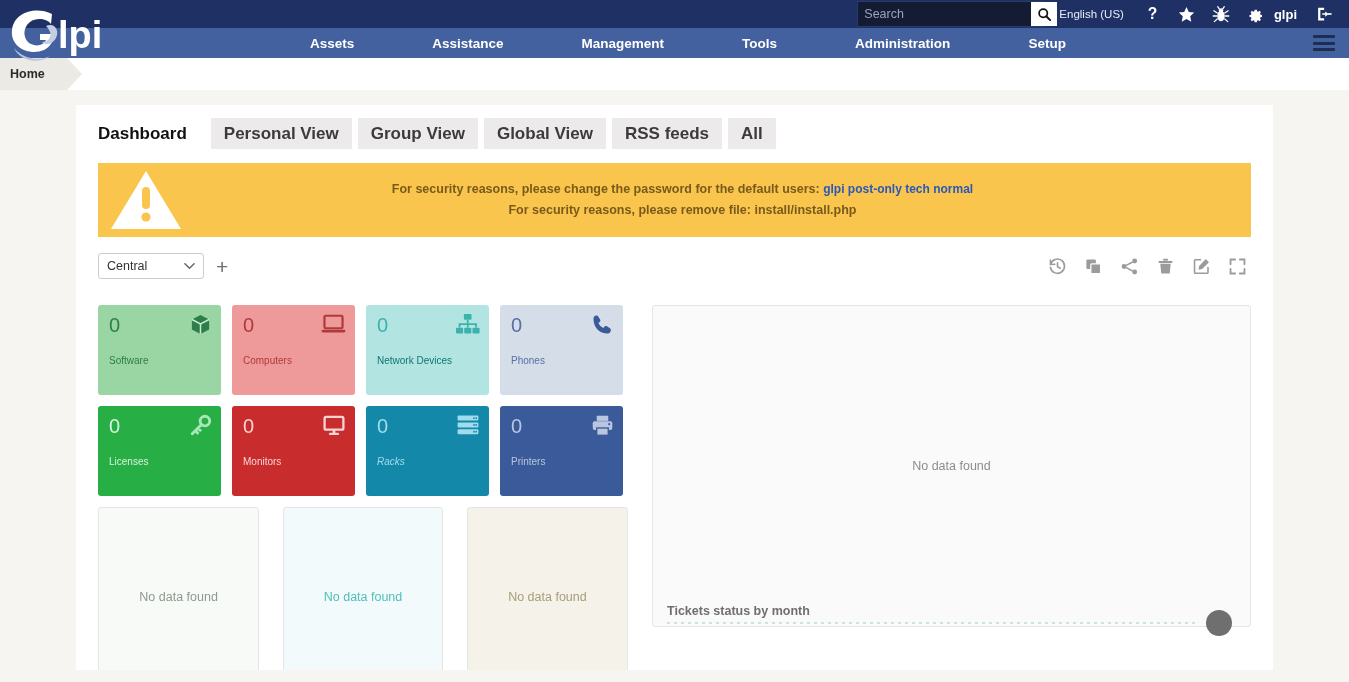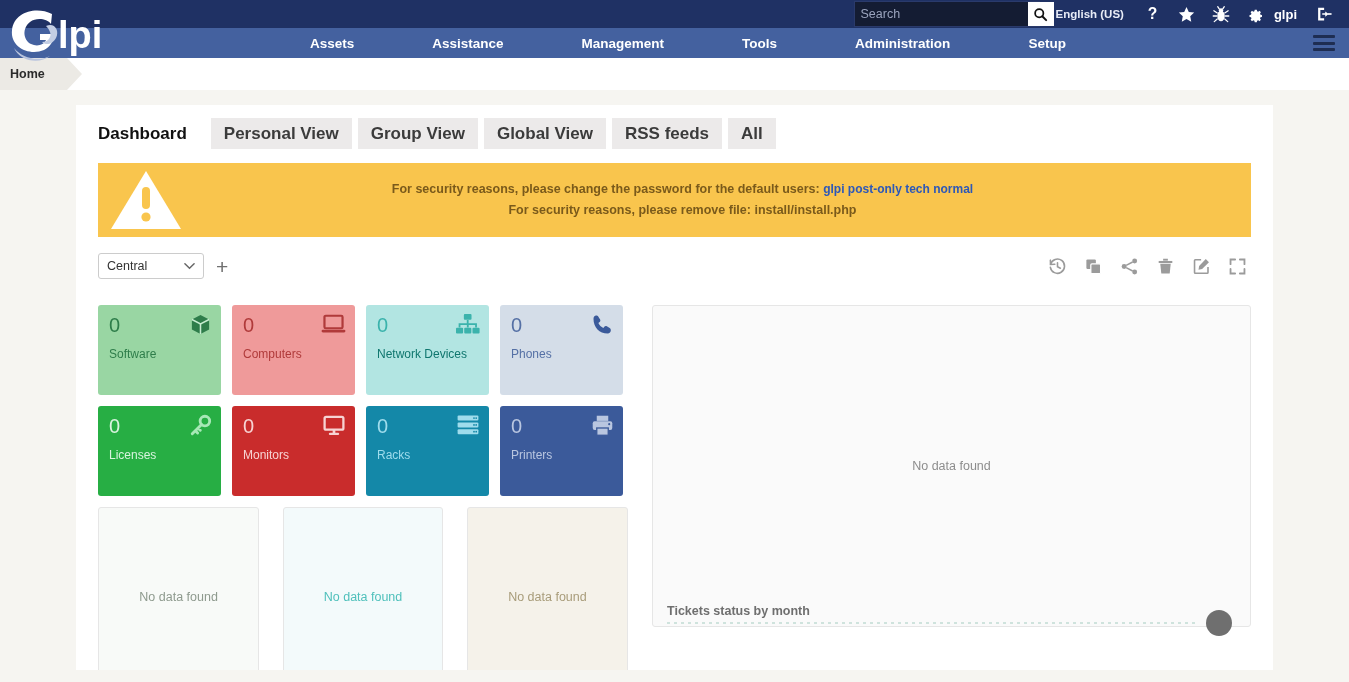--- a/index.html
+++ b/index.html
@@ -51,21 +51,21 @@
   .search-btn {
     width: 26px; height: 24px;
     background: #ffffff;
     display: flex; align-items: center; justify-content: center;
     cursor: pointer; flex: 0 0 auto;
     margin-right: 1px;
   }
   .lang {
     color: #e8ecf7;
     font-size: 11.5px;
-    font-weight: bold;
+    font-weight: normal;
     margin-right: 16px;
     white-space: nowrap;
     cursor: pointer;
   }
   .ticon {
     width: 26px;
     display: flex; align-items: center; justify-content: center;
     color: #ffffff;
     margin-right: 8px;
     cursor: pointer;
@@ -278,22 +278,22 @@
     padding: 10px 10px 0 11px;
     cursor: pointer;
     overflow: hidden;
   }
   .card-num {
     font-size: 20px;
     line-height: 1;
     font-weight: 400;
   }
   .card-lbl {
-    font-size: 12px;
-    margin-top: 13px;
+    font-size: 10px;
+    margin-top: 20px;
     line-height: 1.1;
     white-space: nowrap;
   }
   .card-ico {
     position: absolute;
     right: 9px; top: 8px;
     display: flex; align-items: center; justify-content: center;
   }
 
   .nodata-row {
@@ -586,21 +586,21 @@
               <svg width="24" height="23" viewBox="0 0 24 24">
                 <rect x="2.2" y="3" width="19.6" height="13.4" rx="1.6" fill="none" stroke="#f7d3d3" stroke-width="2.4"></rect>
                 <rect x="10.6" y="16.6" width="2.8" height="3.6" fill="#f7d3d3"></rect>
                 <rect x="6.6" y="19.6" width="10.8" height="2.4" rx="1.2" fill="#f7d3d3"></rect>
               </svg>
             </div>
           </div>
 
           <div class="card" id="card6" style="background: rgb(20, 136, 168);">
             <div class="card-num" style="color: rgb(159, 220, 236);">0</div>
-            <div class="card-lbl" style="color: rgb(159, 220, 236);">Racks</div>
+            <div class="card-lbl" style="color: rgb(159, 220, 236); font-style: italic;">Racks</div>
             <div class="card-ico">
               <svg width="24" height="22" viewBox="0 0 24 22">
                 <rect x="1.6" y="1.6" width="20.8" height="5" rx="1" fill="#9fdcec"></rect>
                 <rect x="1.6" y="8.4" width="20.8" height="5" rx="1" fill="#9fdcec"></rect>
                 <rect x="1.6" y="15.2" width="20.8" height="5" rx="1" fill="#9fdcec"></rect>
                 <circle cx="18" cy="4.1" r="0.9" fill="#1488a8"></circle>
                 <circle cx="20.2" cy="4.1" r="0.9" fill="#1488a8"></circle>
                 <circle cx="18" cy="10.9" r="0.9" fill="#1488a8"></circle>
                 <circle cx="20.2" cy="10.9" r="0.9" fill="#1488a8"></circle>
                 <circle cx="18" cy="17.7" r="0.9" fill="#1488a8"></circle>

